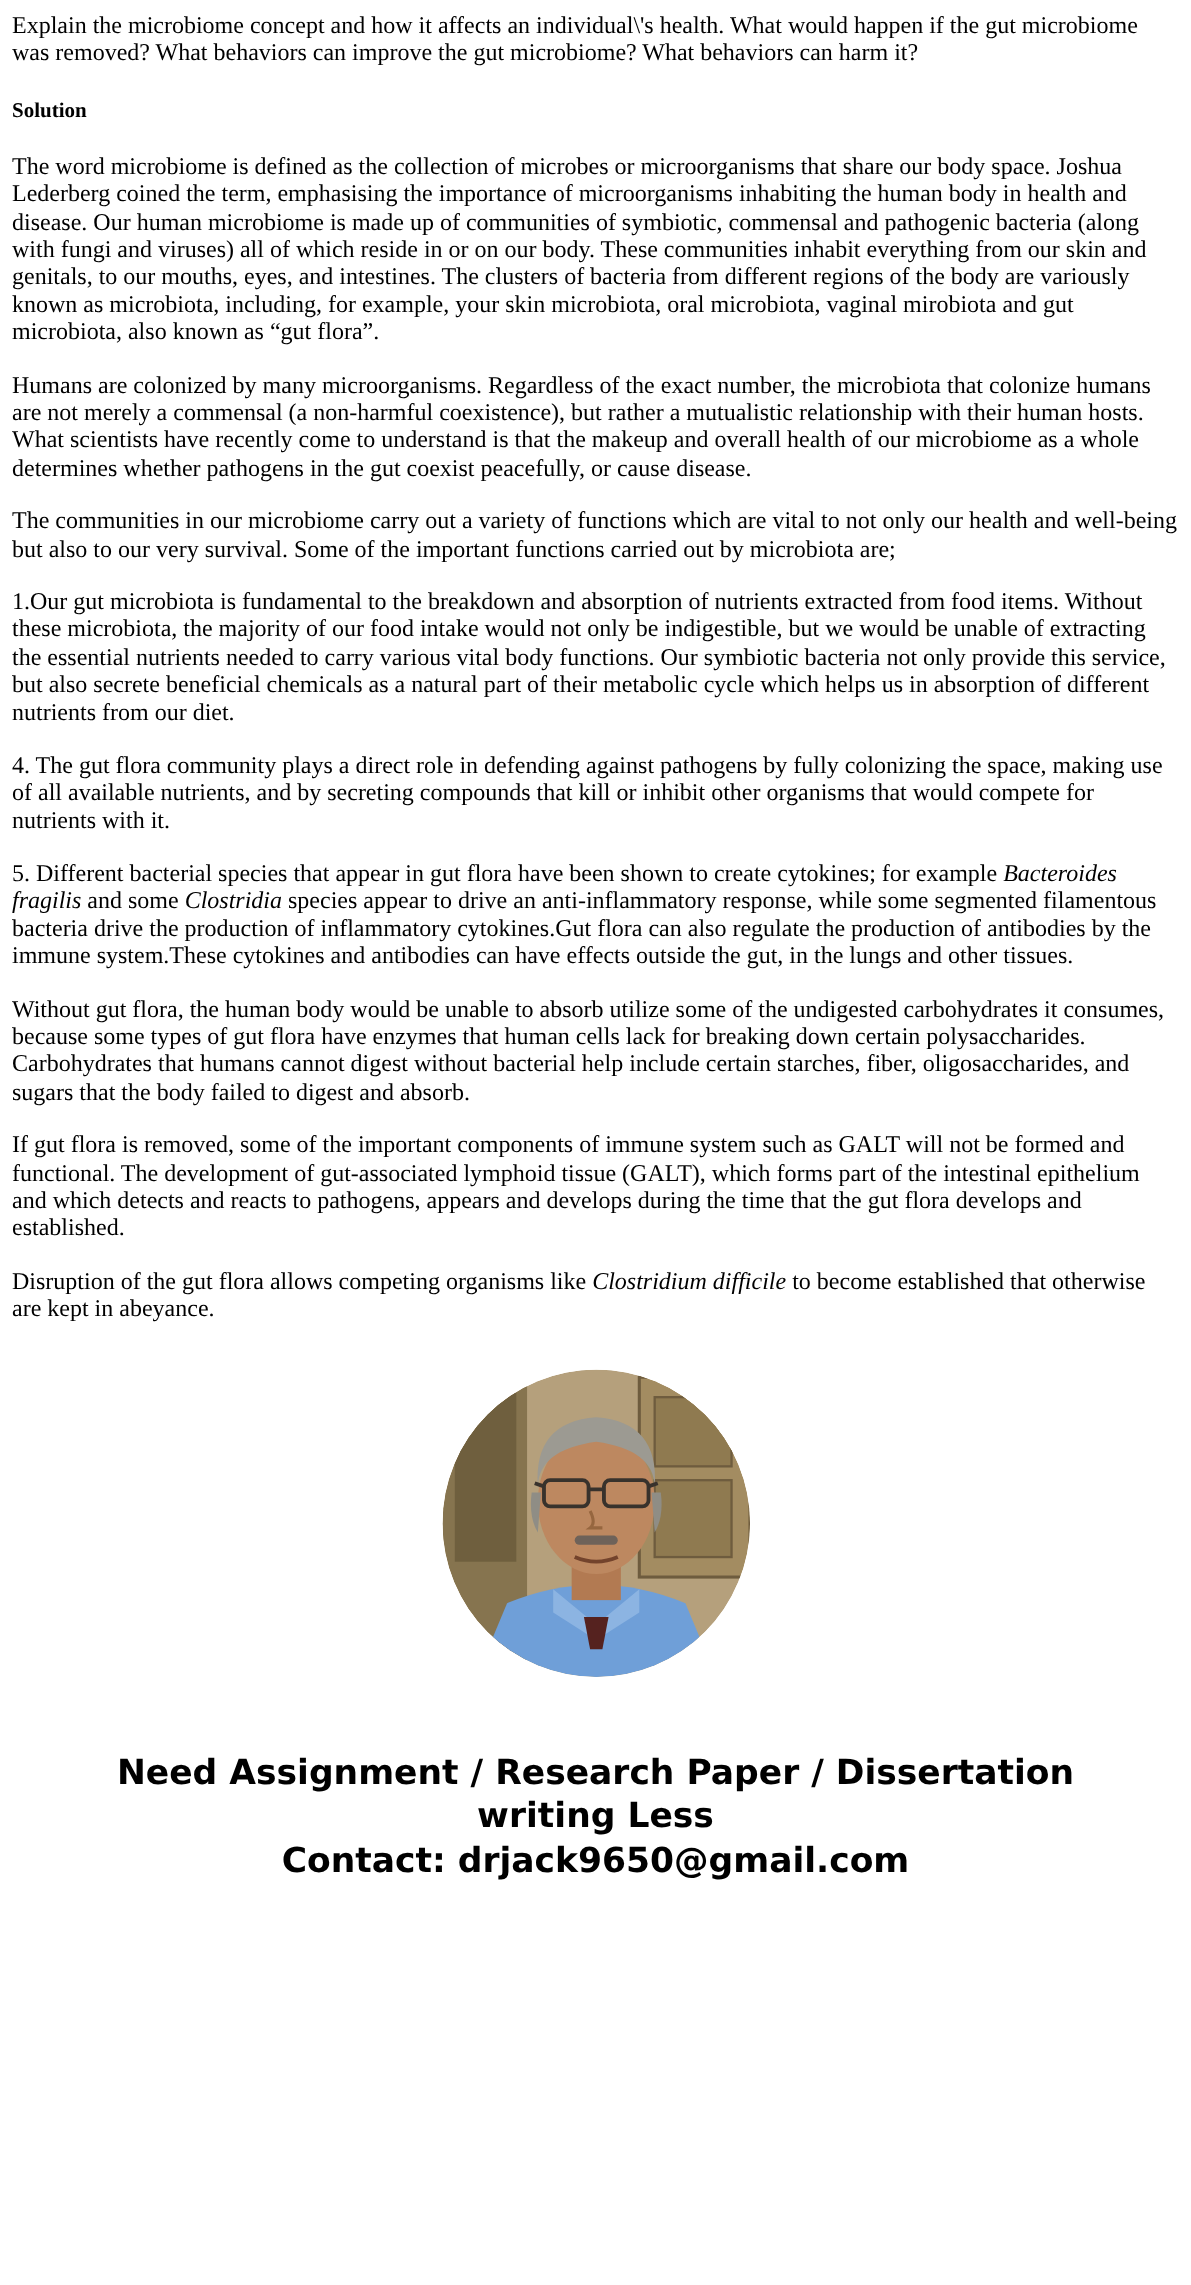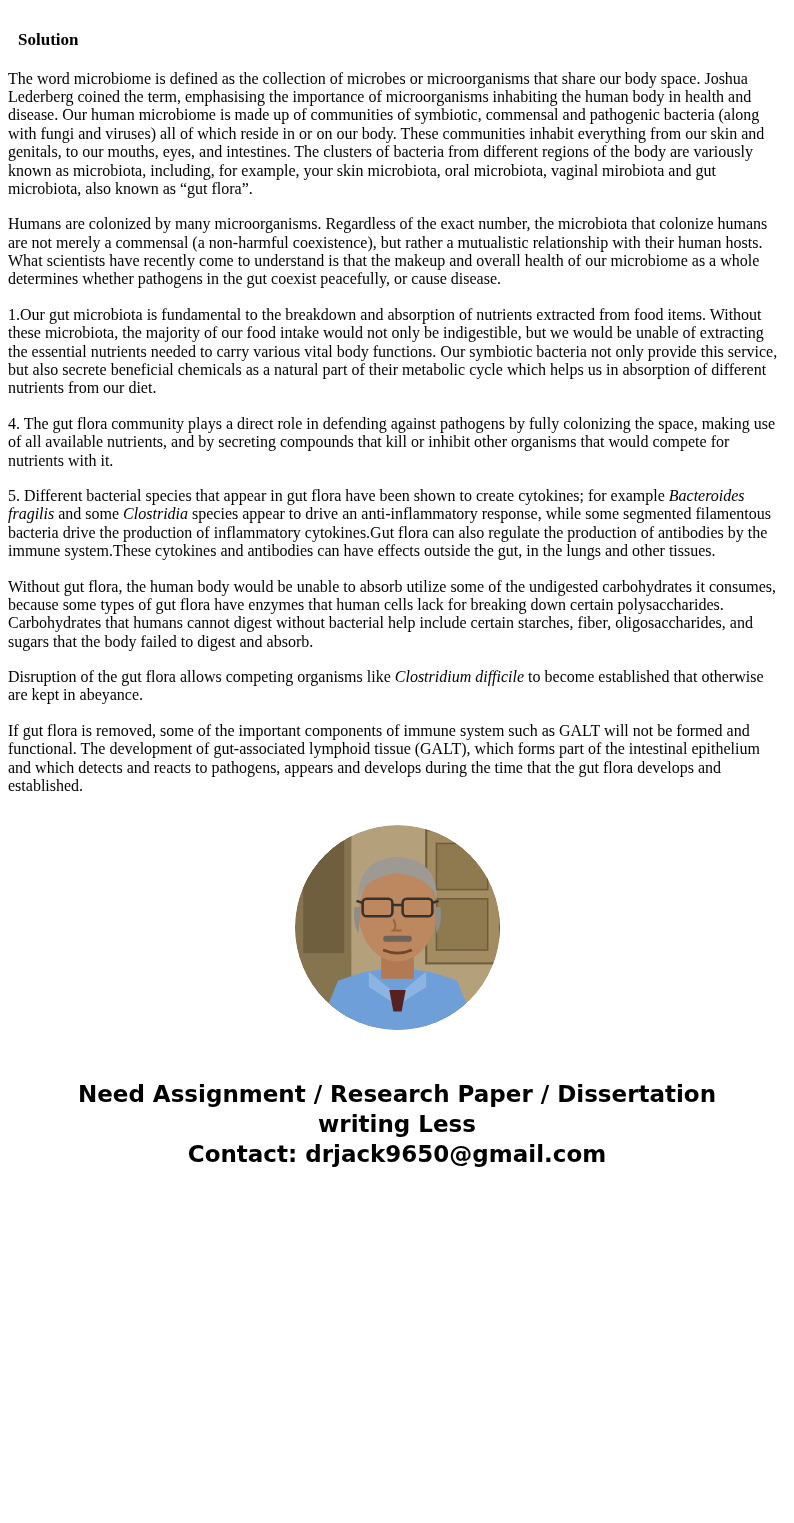--- a/index.html
+++ b/index.html
@@ -15,23 +15,23 @@
     line-height: 1.15;
   }
   .doc {
     padding: 9px 8px 0 8px;
   }
   .doc p {
     margin: 0 0 17px 0;
   }
   .heading {
     font-family: "Liberation Serif", "DejaVu Serif", serif;
-    font-size: 17px;
+    font-size: 14px;
     font-weight: bold;
-    margin: 21px 0 20px 10px;
+    margin: 21px 0 20px 0;
   }
   .italic-term {
     font-style: italic;
   }
   .avatar-wrap {
     text-align: center;
     margin-top: 30px;
   }
   .avatar-svg {
     border-radius: 50%;
@@ -47,44 +47,46 @@
     font-size: 23px;
     line-height: 1.3;
     color: #000000;
   }
 </style>
 </head>
 <body>
 
 <div class="doc">
 
+  <p>Explain the microbiome concept and how it affects an individual\'s health. What would happen if the gut microbiome was removed? What behaviors can improve the gut microbiome? What behaviors can harm it?</p>
 
 
   <div class="heading">Solution</div>
 
   <p>The word microbiome is defined as the collection of microbes or microorganisms that share our body space. Joshua Lederberg coined the term, emphasising the importance of microorganisms inhabiting the human body in health and disease. Our human microbiome is made up of communities of symbiotic, commensal and pathogenic bacteria (along with fungi and viruses) all of which reside in or on our body. These communities inhabit everything from our skin and genitals, to our mouths, eyes, and intestines. The clusters of bacteria from different regions of the body are variously known as microbiota, including, for example, your skin microbiota, oral microbiota, vaginal mirobiota and gut microbiota, also known as “gut flora”.</p>
 
   <p>Humans are colonized by many microorganisms. Regardless of the exact number, the microbiota that colonize humans are not merely a commensal (a non-harmful coexistence), but rather a mutualistic relationship with their human hosts. What scientists have recently come to understand is that the makeup and overall health of our microbiome as a whole determines whether pathogens in the gut coexist peacefully, or cause disease.</p>
 
 
+  <p>The communities in our microbiome carry out a variety of functions which are vital to not only our health and well-being but also to our very survival. Some of the important functions carried out by microbiota are;</p>
 
   <p>1.Our gut microbiota is fundamental to the breakdown and absorption of nutrients extracted from food items. Without these microbiota, the majority of our food intake would not only be indigestible, but we would be unable of extracting the essential nutrients needed to carry various vital body functions. Our symbiotic bacteria not only provide this service, but also secrete beneficial chemicals as a natural part of their metabolic cycle which helps us in absorption of different nutrients from our diet.</p>
 
 
 
   <p>4. The gut flora community plays a direct role in defending against pathogens by fully colonizing the space, making use of all available nutrients, and by secreting compounds that kill or inhibit other organisms that would compete for nutrients with it.</p>
 
   <p><span>5. Different bacterial species that appear in gut flora have been shown to create cytokines; for example </span><em class="italic-term">Bacteroides fragilis</em><span> and some </span><em class="italic-term">Clostridia</em><span> species appear to drive an anti-inflammatory response, while some segmented filamentous bacteria drive the production of inflammatory cytokines.Gut flora can also regulate the production of antibodies by the immune system.These cytokines and antibodies can have effects outside the gut, in the lungs and other tissues.</span></p>
 
 
   <p>Without gut flora, the human body would be unable to absorb utilize some of the undigested carbohydrates it consumes, because some types of gut flora have enzymes that human cells lack for breaking down certain polysaccharides. Carbohydrates that humans cannot digest without bacterial help include certain starches, fiber, oligosaccharides, and sugars that the body failed to digest and absorb.</p>
 
+  <p>If gut flora is removed, some of the important components of immune system such as GALT will not be formed and functional. The development of gut-associated lymphoid tissue (GALT), which forms part of the intestinal epithelium and which detects and reacts to pathogens, appears and develops during the time that the gut flora develops and established.</p>
+
   <p><span>Disruption of the gut flora allows competing organisms like </span><em class="italic-term">Clostridium difficile</em><span> to become established that otherwise are kept in abeyance.</span></p>
-
-  <p>If gut flora is removed, some of the important components of immune system such as GALT will not be formed and functional. The development of gut-associated lymphoid tissue (GALT), which forms part of the intestinal epithelium and which detects and reacts to pathogens, appears and develops during the time that the gut flora develops and established.</p>
 
 </div>
 
 <div class="avatar-wrap">
   <svg class="avatar-svg" width="205" height="205" viewBox="0 0 200 200" xmlns="http://www.w3.org/2000/svg">
     <defs>
       <clipPath id="avatar-clip">
           <circle cx="100" cy="100" r="100"></circle>
         </clipPath>
     </defs>

